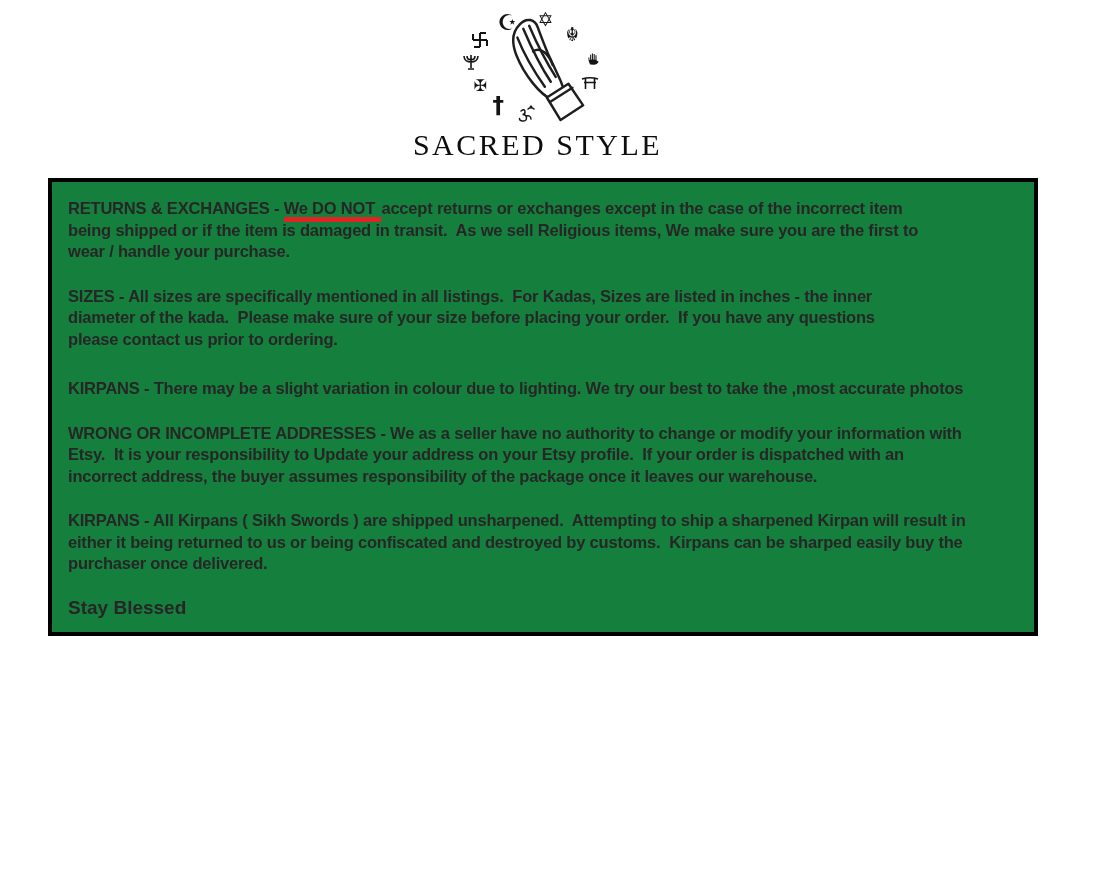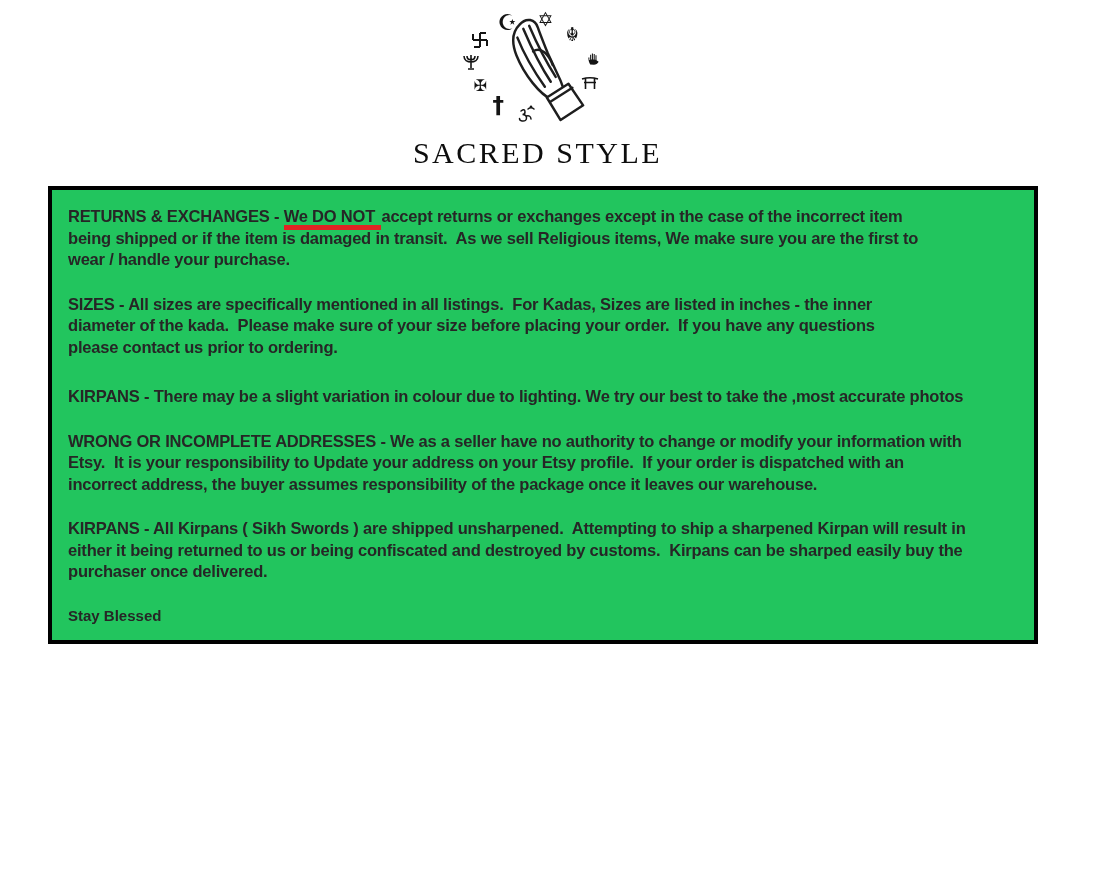--- a/index.html
+++ b/index.html
@@ -32,51 +32,51 @@
   .sym-pattee    { left:12px;  top:66px; font-size:16px; }
   .sym-cross     { left:31px;  top:82px; font-size:23px; font-weight:bold; }
   .svgsym { position:absolute; }
   .svg-swastika { left:10px;  top:20px; }
   .svg-menorah  { left:0px;   top:42px; }
   .svg-hand     { left:124px; top:38px; }
   .svg-torii    { left:119px; top:64px; }
   .svg-om       { left:55px;  top:93px; }
   .svg-hands    { left:26px;  top:4px; }
   .brand {
-    margin-top:10px;
+    margin-top:2px;
     font-family:"Liberation Serif", "DejaVu Serif", serif;
     font-size:30px;
     line-height:34px;
     letter-spacing:2.5px;
     color:#0d0d0d;
     white-space:nowrap;
   }
 
   
   .policy-box {
     box-sizing:border-box;
     margin:16px 0 0 48px;
     width:990px;
     border:4px solid #000000;
-    background:#22c55e;
+    background:#15803d;
     padding:16px 18px 14px 16px;
     color:#262626;
     font-weight:bold;
     font-size:16.5px;
     line-height:21.5px;
     letter-spacing:-0.2px;
   }
   .policy-box p { margin:0; white-space:pre-wrap; }
   .policy-box p + p { margin-top:23px; }
   .policy-box p.p-colour { margin-top:28px; }
   .red-underline {
     border-bottom:5px solid #e02424;
     padding-right:2px;
   }
-  .signoff { font-size:15px; margin-top:22px !important; letter-spacing:0; }
+  .signoff { font-size:19px; margin-top:22px !important; letter-spacing:0; }
 </style>
 </head>
 <body>
 
 <div class="page">
 
   <div class="logo">
     <div class="logo-art">
 
       <svg class="svgsym svg-hands" width="100" height="108" viewBox="0 0 100 110">

